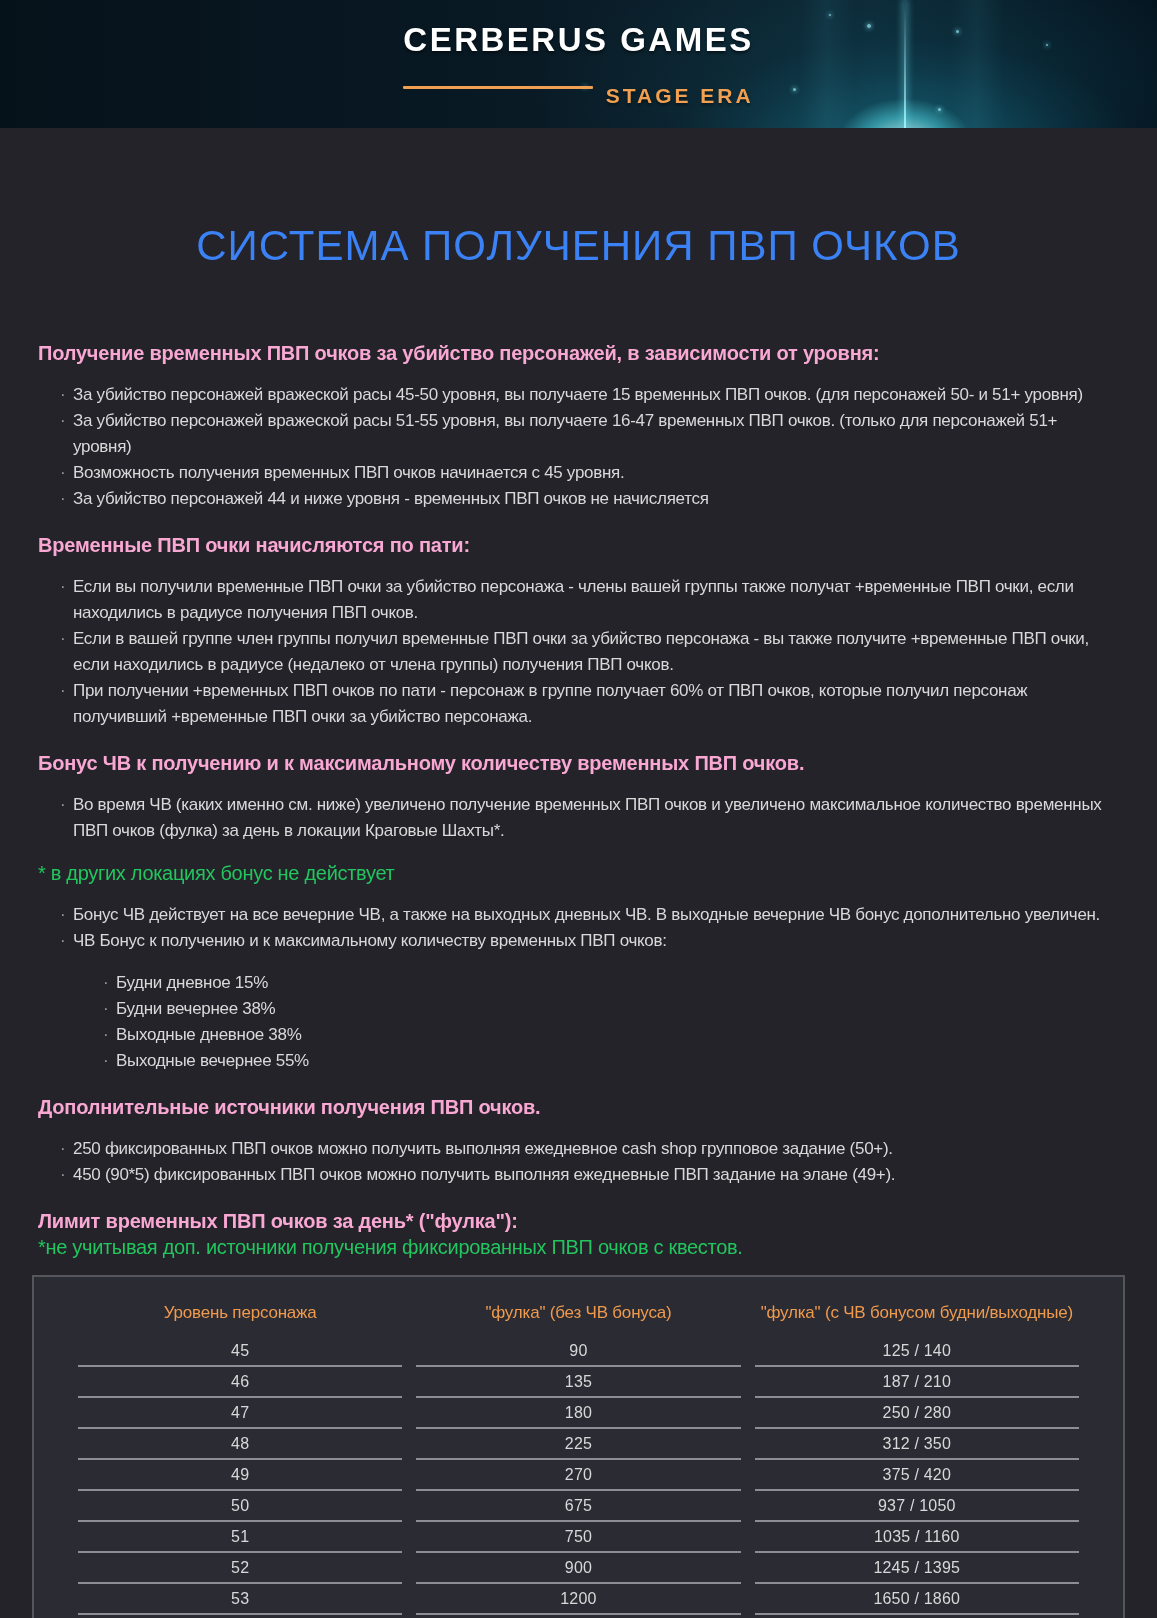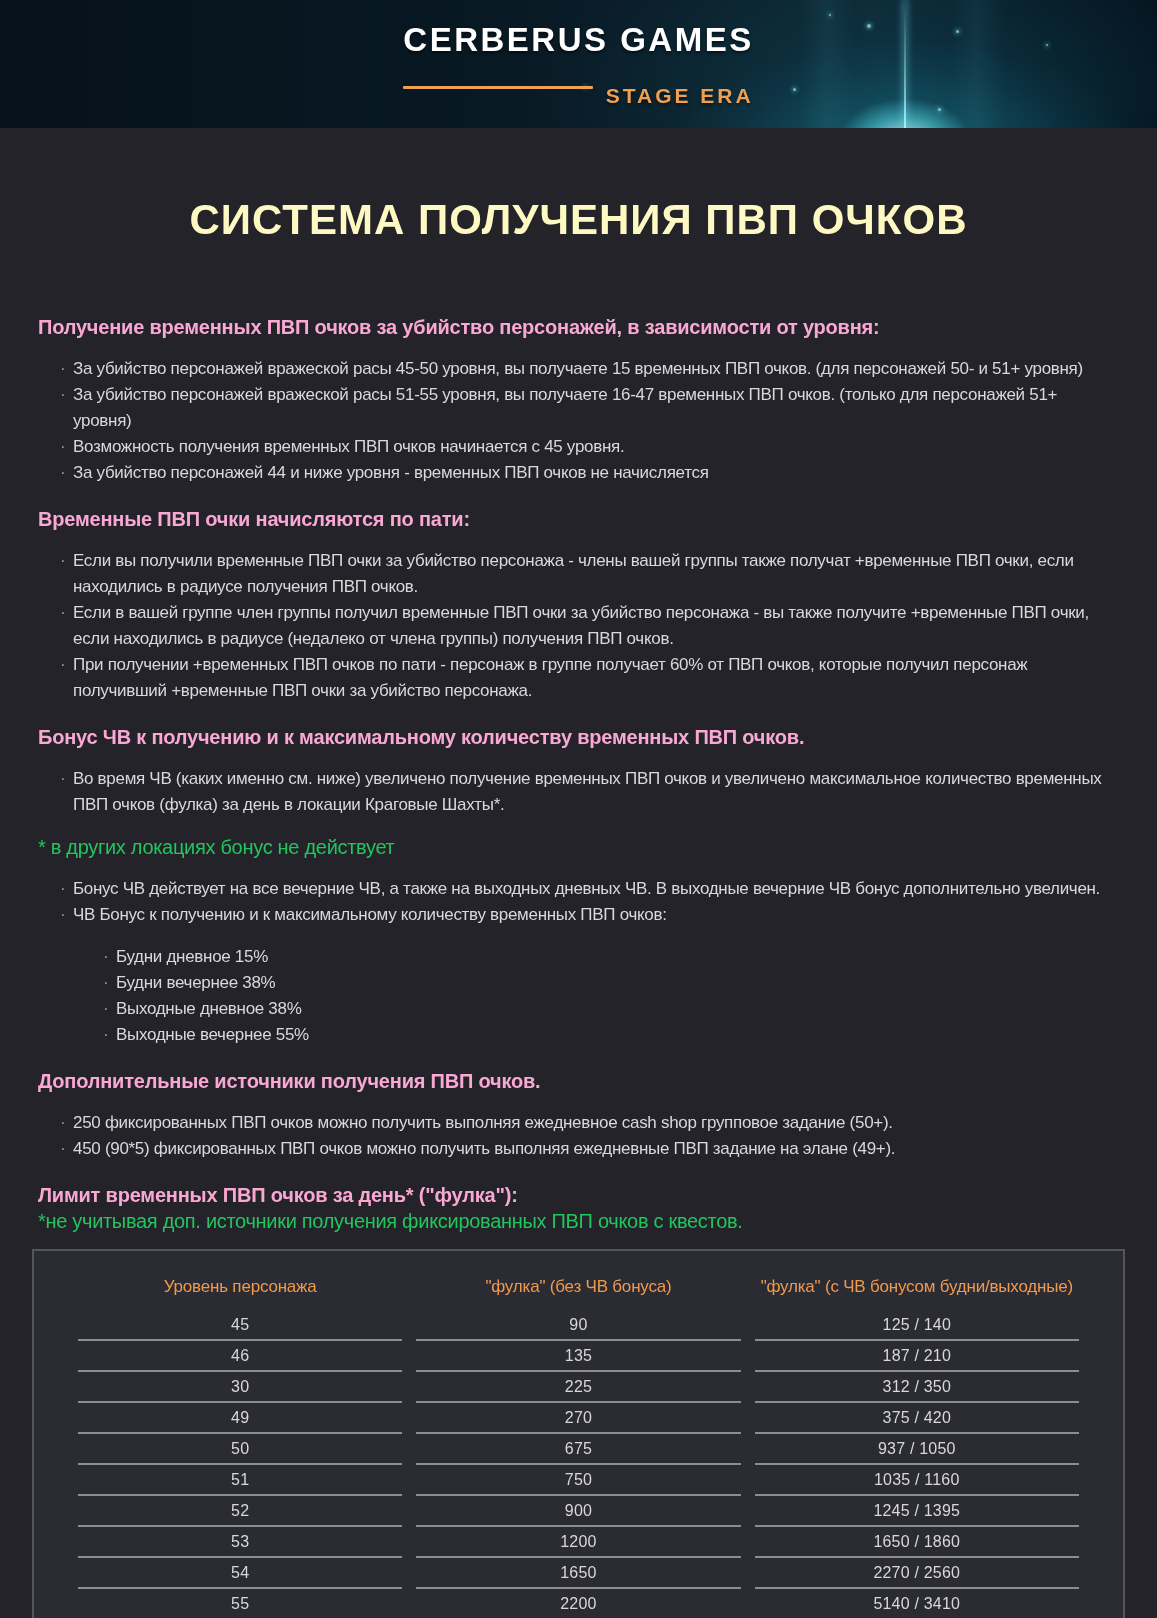--- a/index.html
+++ b/index.html
@@ -64,26 +64,26 @@
     font-weight: bold;
     letter-spacing: 3px;
     white-space: nowrap;
     text-shadow: 0 2px 3px rgba(0,0,0,0.45);
     margin-top: 16px;
   }
 
   
   main { padding: 0 38px 46px; }
   h1 {
-    margin: 70px 0 0;
+    margin: 96px 0 0;
     text-align: center;
-    color: #fef9c3;
+    color: #3b82f6;
     font-size: 42px;
     line-height: 1.05;
-    font-weight: bold;
+    font-weight: normal;
     letter-spacing: 1px;
   }
   .section { margin: 0; }
   .section h2 {
     margin: 20px 0 0;
     color: #f9a8d4;
     font-size: 20px;
     font-weight: bold;
     line-height: 26px;
     letter-spacing: -0.2px;
@@ -247,23 +247,28 @@
               <td>90</td>
               <td>125 / 140</td>
             </tr>
 
             <tr>
               <td>46</td>
               <td>135</td>
               <td>187 / 210</td>
             </tr>
 
-
-            <tr>
-              <td>30</td>
+            <tr>
+              <td>47</td>
+              <td>180</td>
+              <td>250 / 280</td>
+            </tr>
+
+            <tr>
+              <td>48</td>
               <td>225</td>
               <td>312 / 350</td>
             </tr>
 
             <tr>
               <td>49</td>
               <td>270</td>
               <td>375 / 420</td>
             </tr>
 

